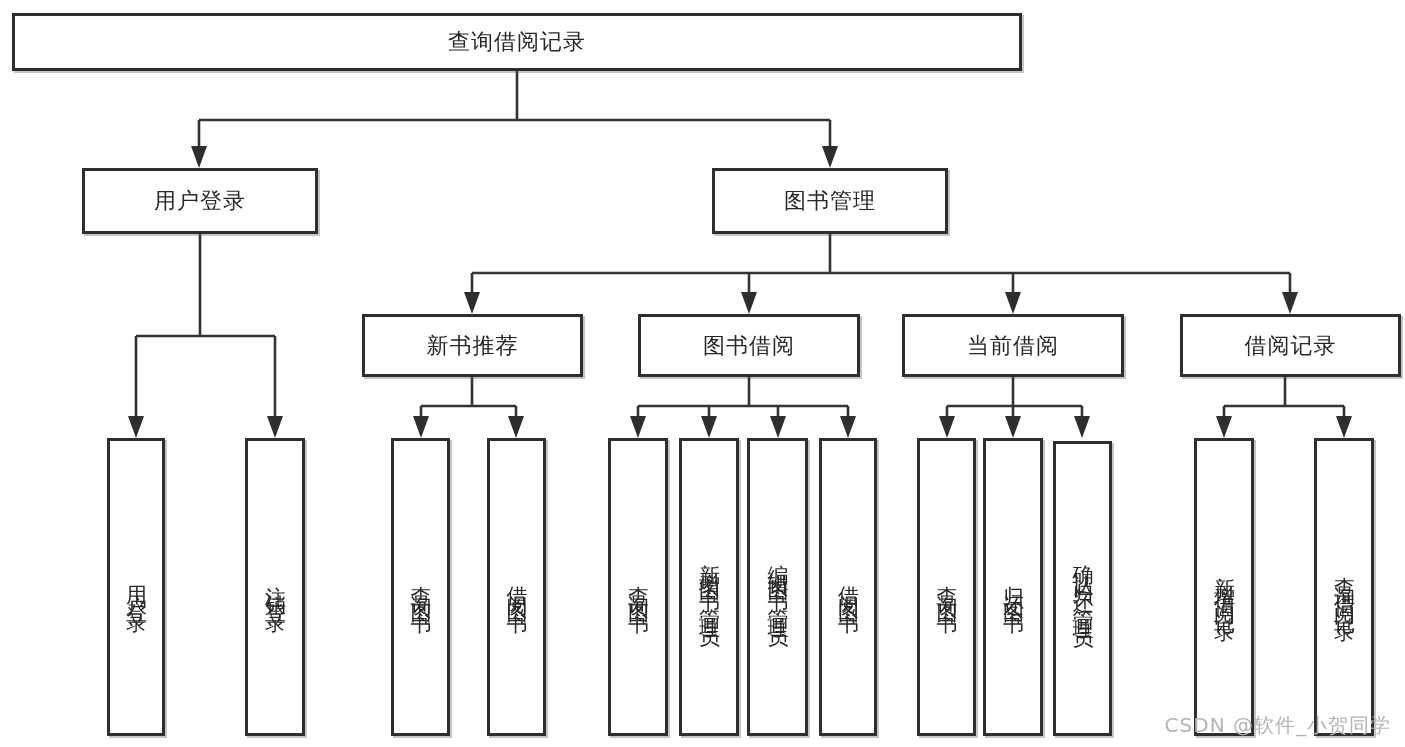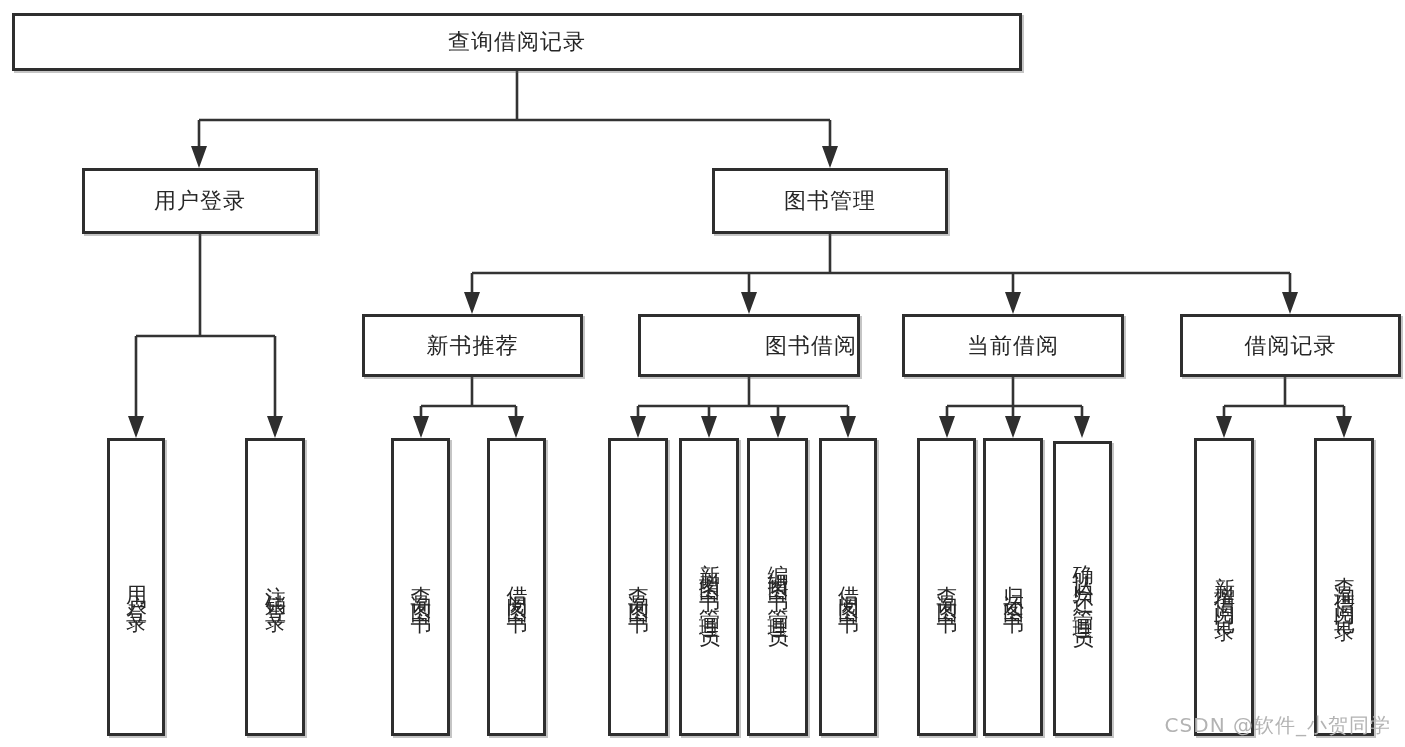--- a/index.html
+++ b/index.html
@@ -91,21 +91,21 @@
   <div class="node" style="left:82px; top:168px; width:236px; height:66px;">
     <span class="htext">用户登录</span>
   </div>
   <div class="node" style="left:362px; top:314px; width:221px; height:63px;">
     <span class="htext">新书推荐</span>
   </div>
 
   <div class="node" style="left:712px; top:168px; width:236px; height:66px;">
     <span class="htext">图书管理</span>
   </div>
-  <div class="node" style="left:638px; top:314px; width:222px; height:63px;justify-content:flex-end;">
+  <div class="node" style="left:638px; top:314px; width:222px; height:63px;">
     <span class="htext">图书借阅</span>
   </div>
   <div class="node" style="left:1180px; top:314px; width:221px; height:63px;">
     <span class="htext">借阅记录</span>
   </div>
   <div class="node" style="left:902px; top:314px; width:222px; height:63px;">
     <span class="htext">当前借阅</span>
   </div>
 
   <div class="node" style="left:107px; top:438px; width:58px; height:298px;">

